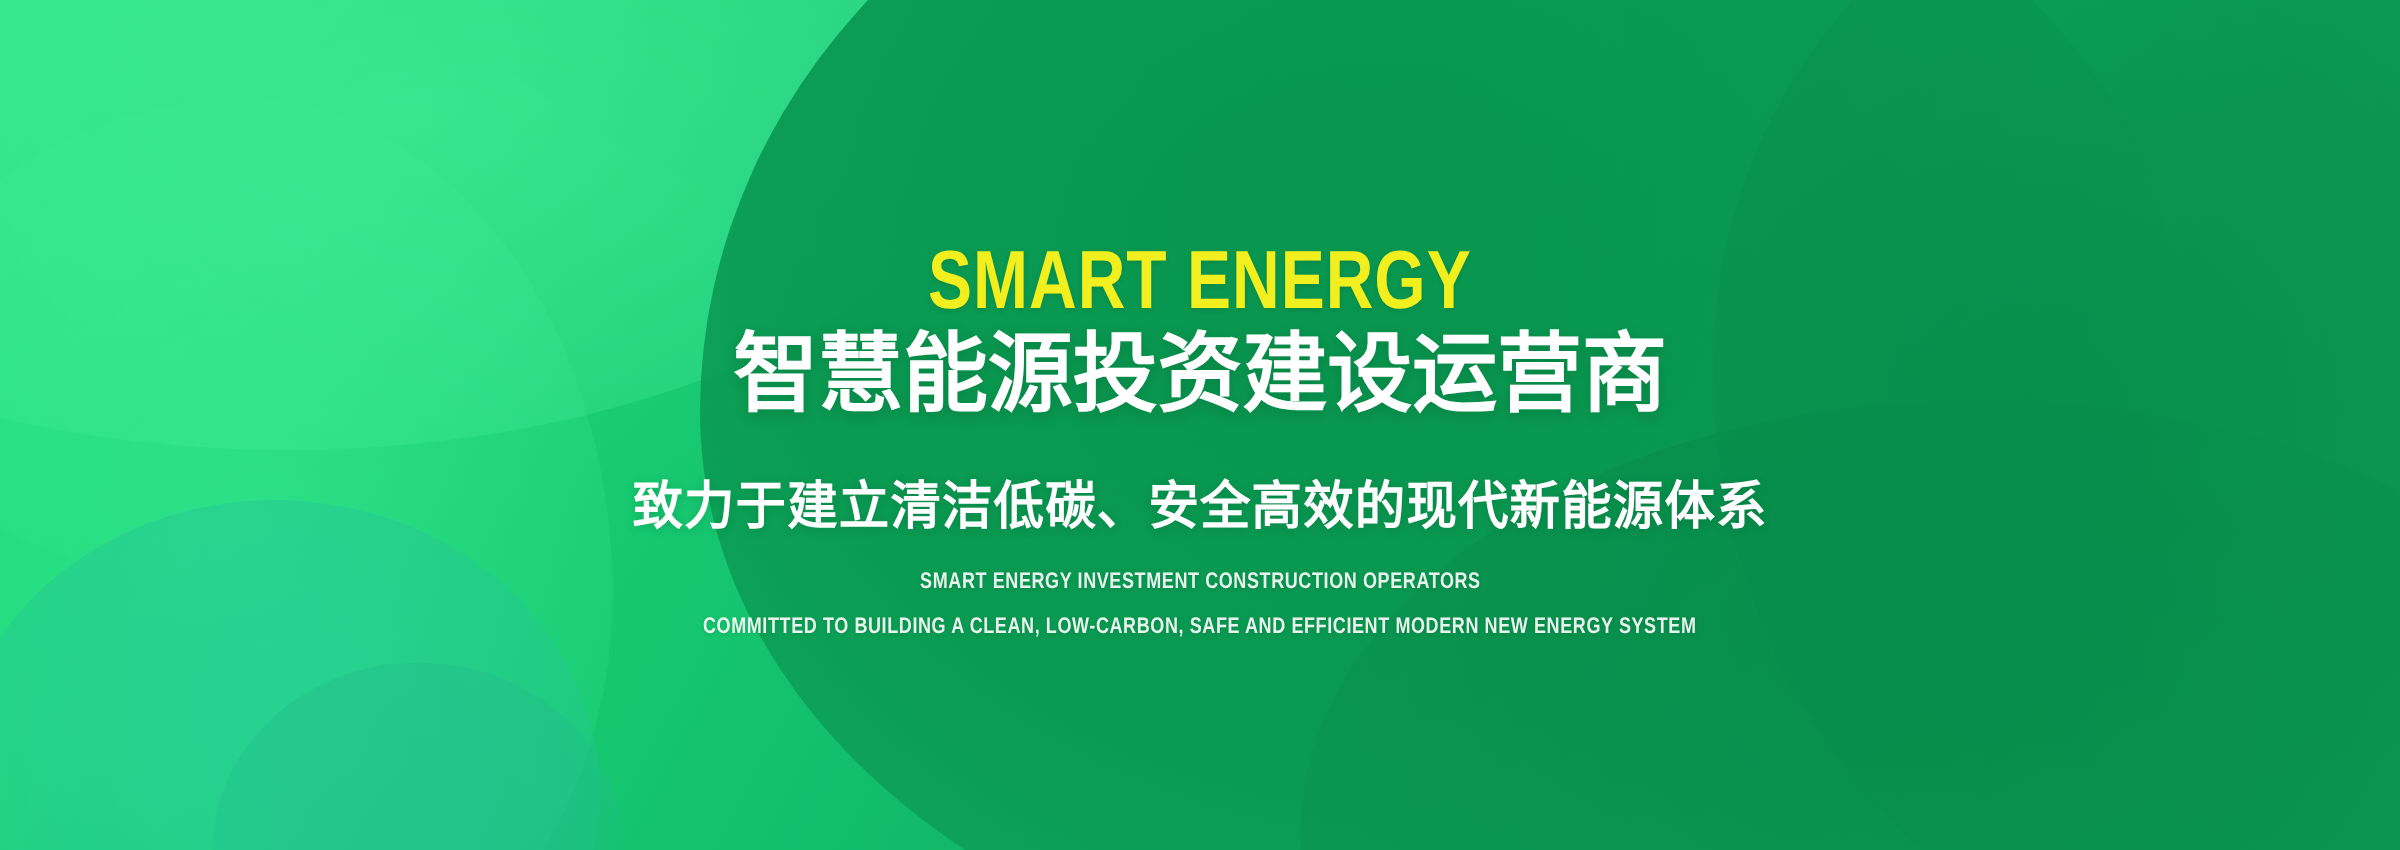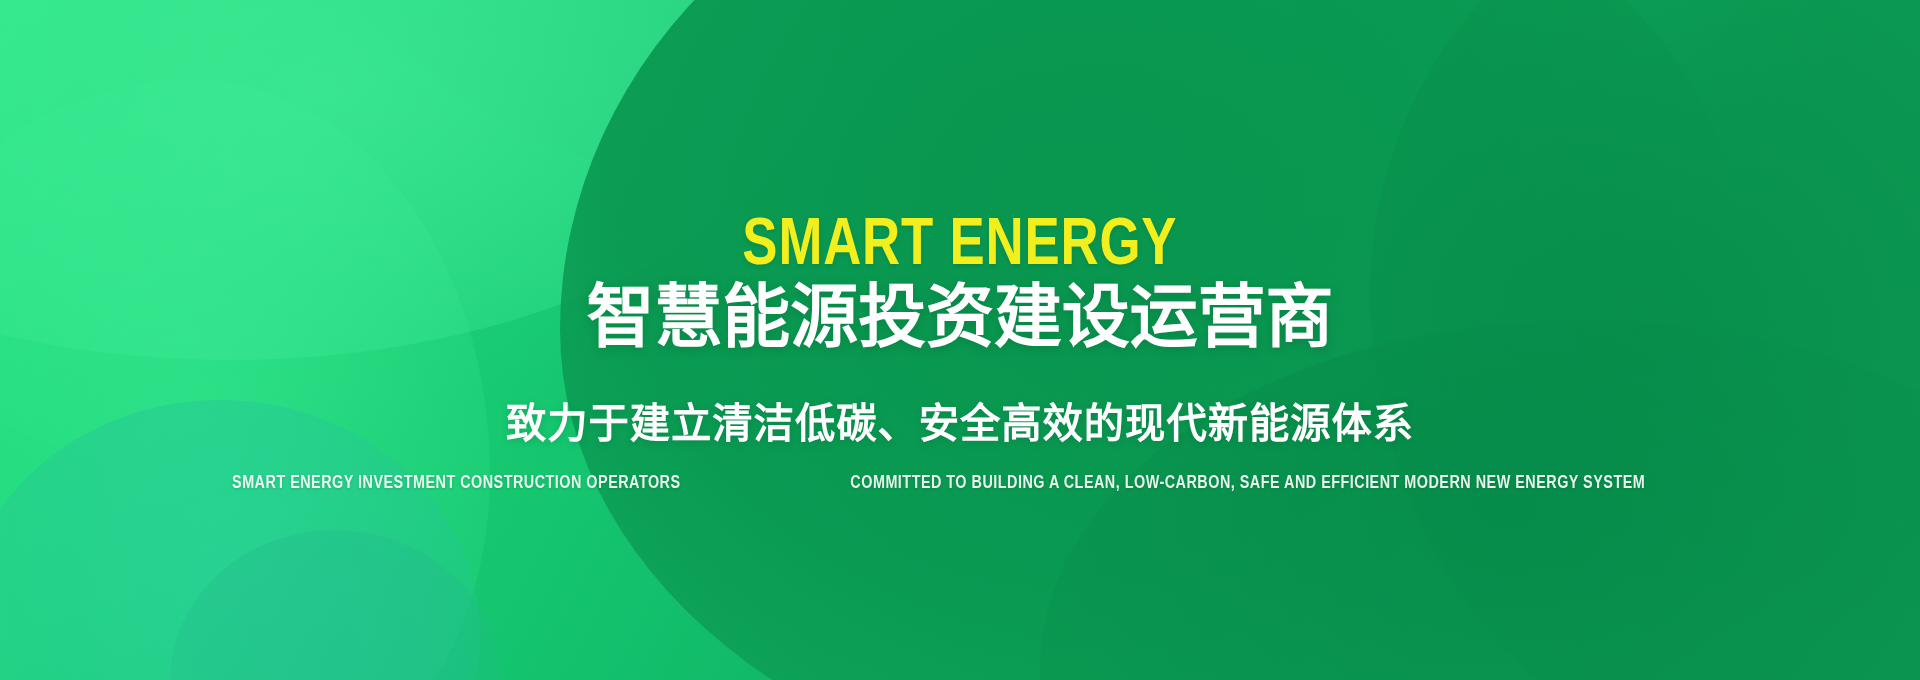--- a/index.html
+++ b/index.html
@@ -186,21 +186,21 @@
     letter-spacing:1px;
     transform:scaleX(0.96);
     transform-origin:center;
     white-space:nowrap;
     text-shadow:0 2px 8px rgba(0,72,36,0.22);
     margin-bottom:22px;
   }
 
   .caption-group {
     display:flex;
-    flex-direction:row;
+    flex-direction:column;
     align-items:center;
     gap:14px;
   }
 
   .caption {
     color:rgba(255,255,255,0.90);
     font-size:18px;
     line-height:1.25;
     font-weight:bold;
     letter-spacing:0.6px;

